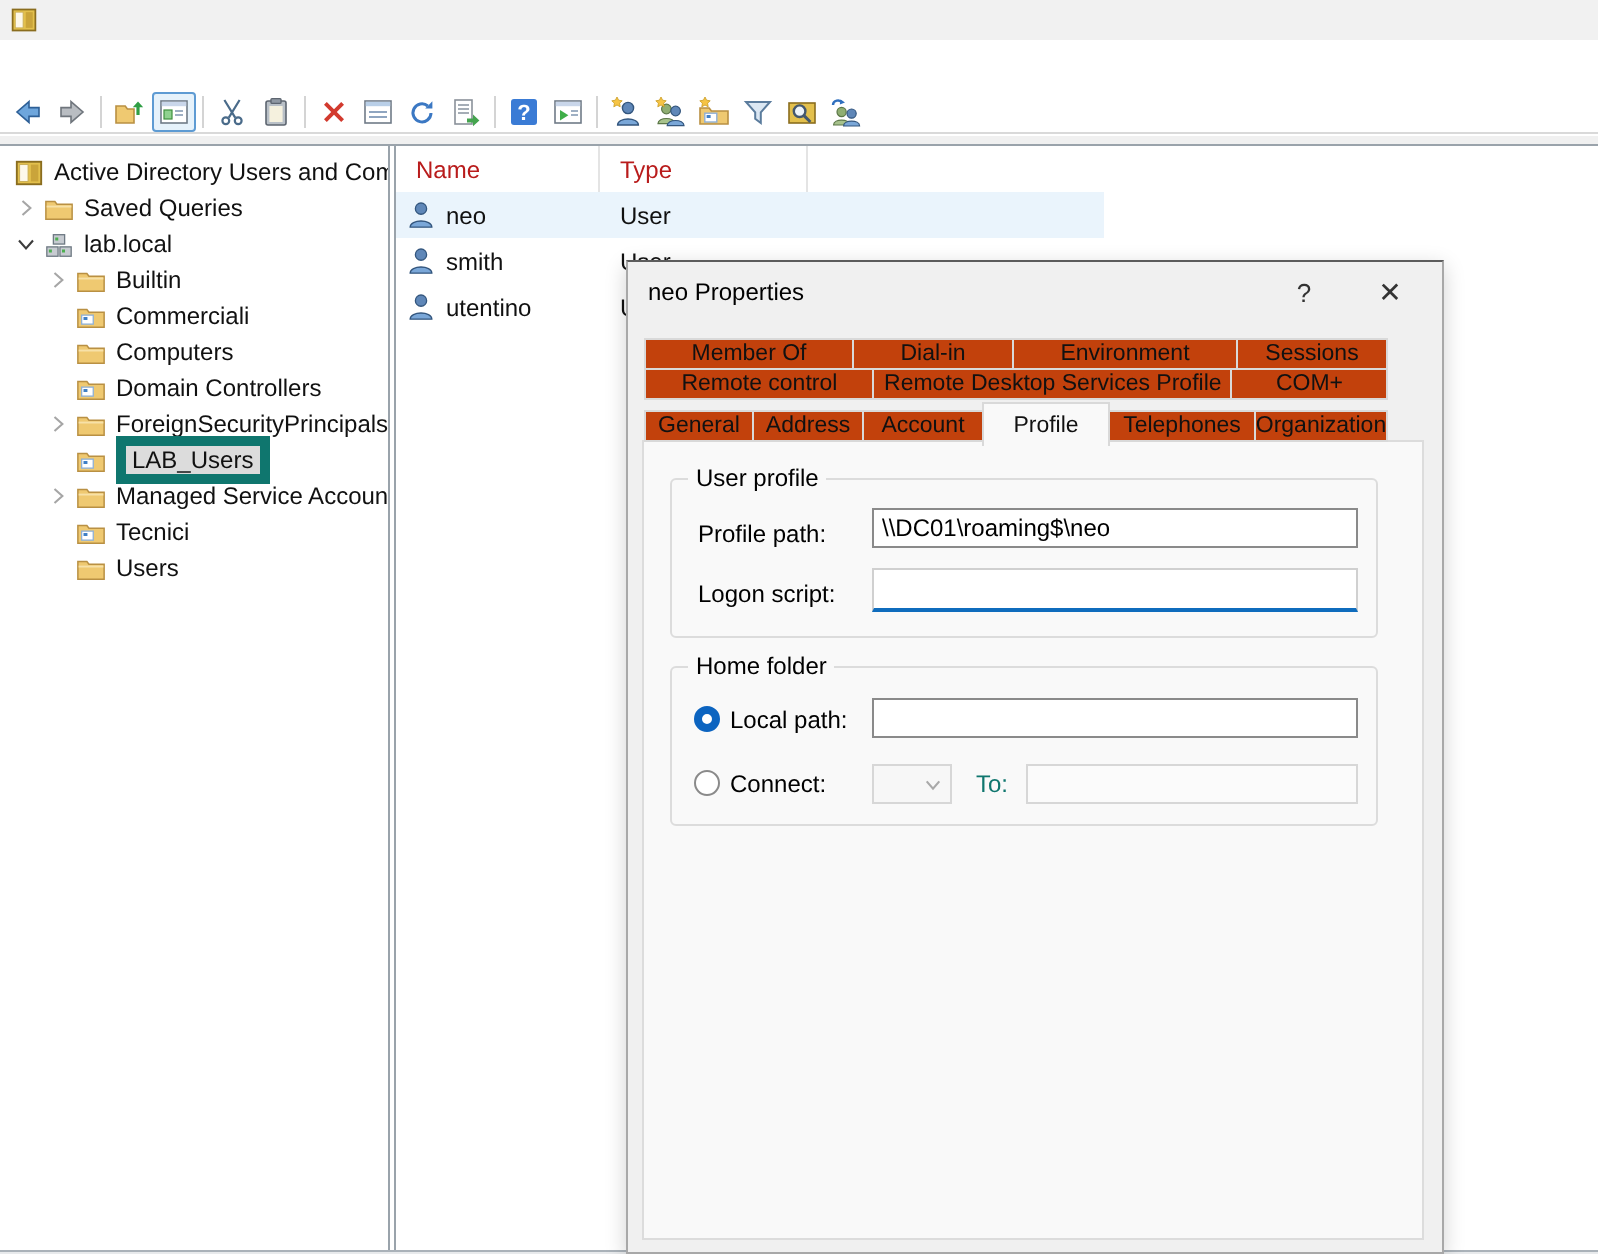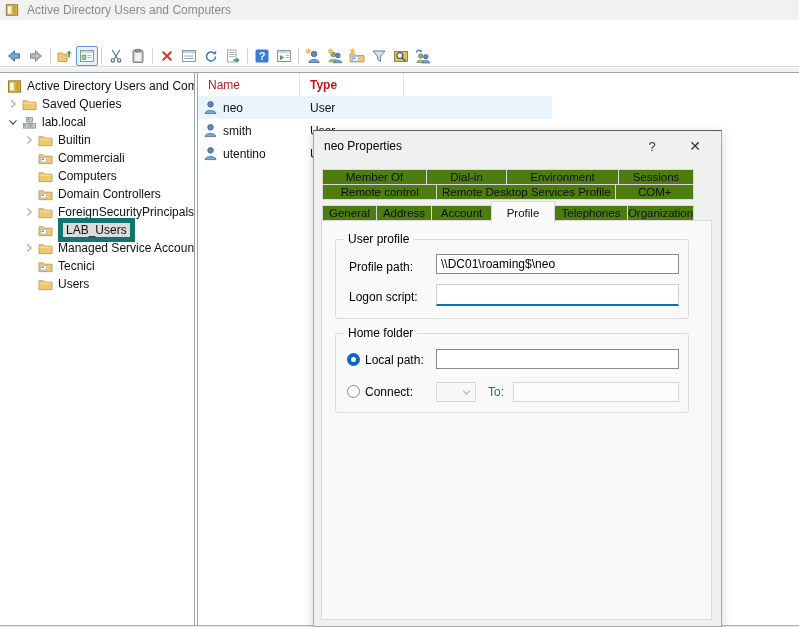--- a/index.html
+++ b/index.html
@@ -40,41 +40,41 @@
   .tree-row.lv1 { padding-left:5px; }
   .tree-row.lv2 { padding-left:21px; }
   .tree-label { font-size:12px; }
   .tree-label.selected { background:#dcdcdc; border:5px solid #0f766e; padding:0 3px; }
 
   
   .list-pane { position:absolute; left:197px; top:73px; width:602px; height:552px; background:#fff;
                border-left:1px solid #9aa3ab; overflow:hidden; }
   .lv-header { display:flex; height:23px; align-items:center; color:#b91c1c; }
   .lv-h { height:100%; display:flex; align-items:center; padding-left:10px; border-right:1px solid #e4e4e4; }
-  .lv-h.c1 { width:102px; } .lv-h.c2 { width:104px;font-weight:bold; } .lv-h.c3 { width:148px; }
+  .lv-h.c1 { width:102px; } .lv-h.c2 { width:104px; } .lv-h.c3 { width:148px; }
   .lv-row { display:flex; height:23px; align-items:center; width:354px; }
   .lv-row.selected { background:#eaf4fc; }
   .lv-c1 { width:102px; display:flex; align-items:center; padding-left:5px; }
   .lv-c1 svg { width:15px; height:15px; margin-right:5px; flex:0 0 15px; }
   .lv-c2 { width:104px; padding-left:10px; } .lv-c3 { width:148px; padding-left:10px; }
 
   
   .dialog { position:absolute; left:313px; top:130px; width:409px; height:497px; background:#f0f0f0;
             border:1px solid #a8a8a8; border-top:1px solid #5c5c5c; box-shadow:0 3px 10px rgba(0,0,0,.18); z-index:20; overflow:hidden; }
   .dlg-titlebar { position:relative; height:30px; }
   .dlg-title { position:absolute; left:10px; top:8px; font-size:12px; color:#000; }
   .dlg-btn { position:absolute; top:0; width:30px; height:30px; display:flex; align-items:center; justify-content:center;
              font-size:13px; color:#333; cursor:default; }
   .dlg-help { right:54px; } .dlg-close { right:11px; font-size:14px; }
 
   .tab-strip { margin-left:8px; margin-top:8px; position:relative; z-index:5; width:372px; }
   .tabrow { display:flex; }
   .tabrow2 { margin-top:-1px; }
   .tabrow3 { margin-top:4px; height:17px; align-items:flex-end; margin-bottom:-1px; }
-  .tab { height:16px; background:#4d7c0f; border:1px solid #d9d9d9; margin-left:-1px;
+  .tab { height:16px; background:#c2410c; border:1px solid #d9d9d9; margin-left:-1px;
          display:flex; align-items:center; justify-content:center; font-size:11.5px; color:#111; cursor:default; }
   .tab:first-child { margin-left:0; }
   .tab.active { height:22px; margin-bottom:-2px; background:#f9f9f9; border-bottom:none; position:relative; z-index:6; }
 
   .tab-panel { position:relative; margin-left:7px; width:391px; height:400px; background:#f9f9f9;
                border:1px solid #dcdcdc; z-index:1; }
   .groupbox { position:absolute; left:13px; width:354px; height:80px; border:1px solid #dcdcdc; border-radius:3px; }
   .gb1 { top:18px; } .gb2 { top:112px; }
   .gb-title { position:absolute; top:-8px; left:8px; background:#f9f9f9; padding:0 4px; font-size:12px; color:#000; }
   .fld-label { position:absolute; font-size:12px; color:#000; }
@@ -96,21 +96,20 @@
 <div class="window">
 
   <div class="titlebar">
     <span class="app-icon">
       <svg viewBox="0 0 16 16">
           <rect x="1.5" y="2" width="13" height="12" fill="#e3c04d" stroke="#8a6d1f"></rect>
           <rect x="9" y="3.5" width="4" height="9" fill="#caa43a"></rect>
           <rect x="3" y="3.5" width="4.5" height="9" fill="#fdf8ea" stroke="#c9ad55" stroke-width="0.5"></rect>
         </svg>
     </span>
-    <span class="title">Active Directory Users and Computers</span>
   </div>
 
 
   <div class="toolbar">
     <span class="tb">
         <svg viewBox="0 0 16 16">
           <path d="M8.5 2.8 2.5 8l6 5.2V10.2h5V5.8h-5z" fill="#6ea6dc" stroke="#2d5f96" stroke-width="0.8"></path>
         </svg>
       </span>
     <span class="tb">

